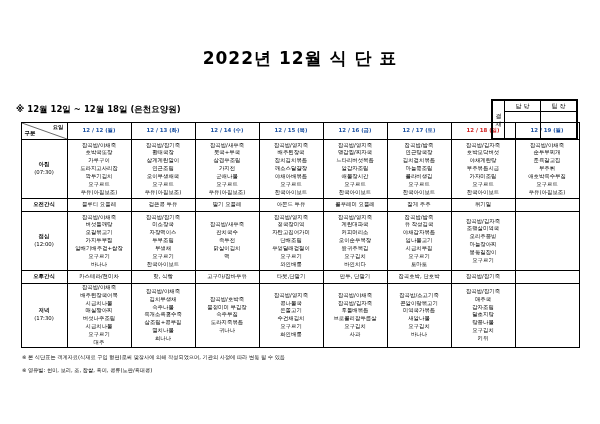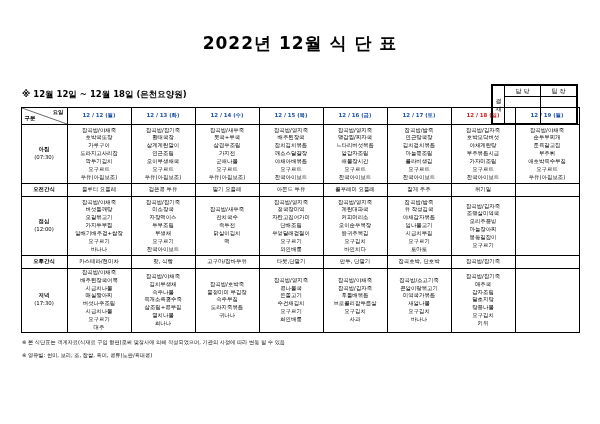--- a/index.html
+++ b/index.html
@@ -9,42 +9,42 @@
     font-family:"DejaVu Sans", sans-serif;
     color:#000;
     overflow:hidden;
   }
   .page{position:relative;width:600px;height:424px;box-sizing:border-box;padding:0;}
   .title{
     text-align:center;
     font-size:17px;
     font-weight:bold;
     letter-spacing:1px;
-    margin-top:32px;
+    margin-top:47px;
     margin-bottom:4px;
   }
   .sign-wrap{
     position:absolute;
     right:22px;top:52px;
     border:1px solid #000;
   }
   .sign-table{border-collapse:collapse;}
   .sign-table td{
     border:1px solid #000;
     font-size:6px;
     text-align:center;
     vertical-align:middle;
     padding:0;
   }
   .sign-label{width:11px;height:36px;line-height:8px;}
   .sign-head{width:35px;height:10px;}
   .sign-body{width:35px;height:26px;}
   .subtitle{
     margin-top:34px;
-    margin-left:22px;
+    margin-left:16px;
     font-size:8.5px;
     font-weight:bold;
   }
   table.menu{
     border-collapse:collapse;
     margin:6px auto 0 auto;
     width:556px;
     table-layout:fixed;
   }
   table.menu td, table.menu th{

